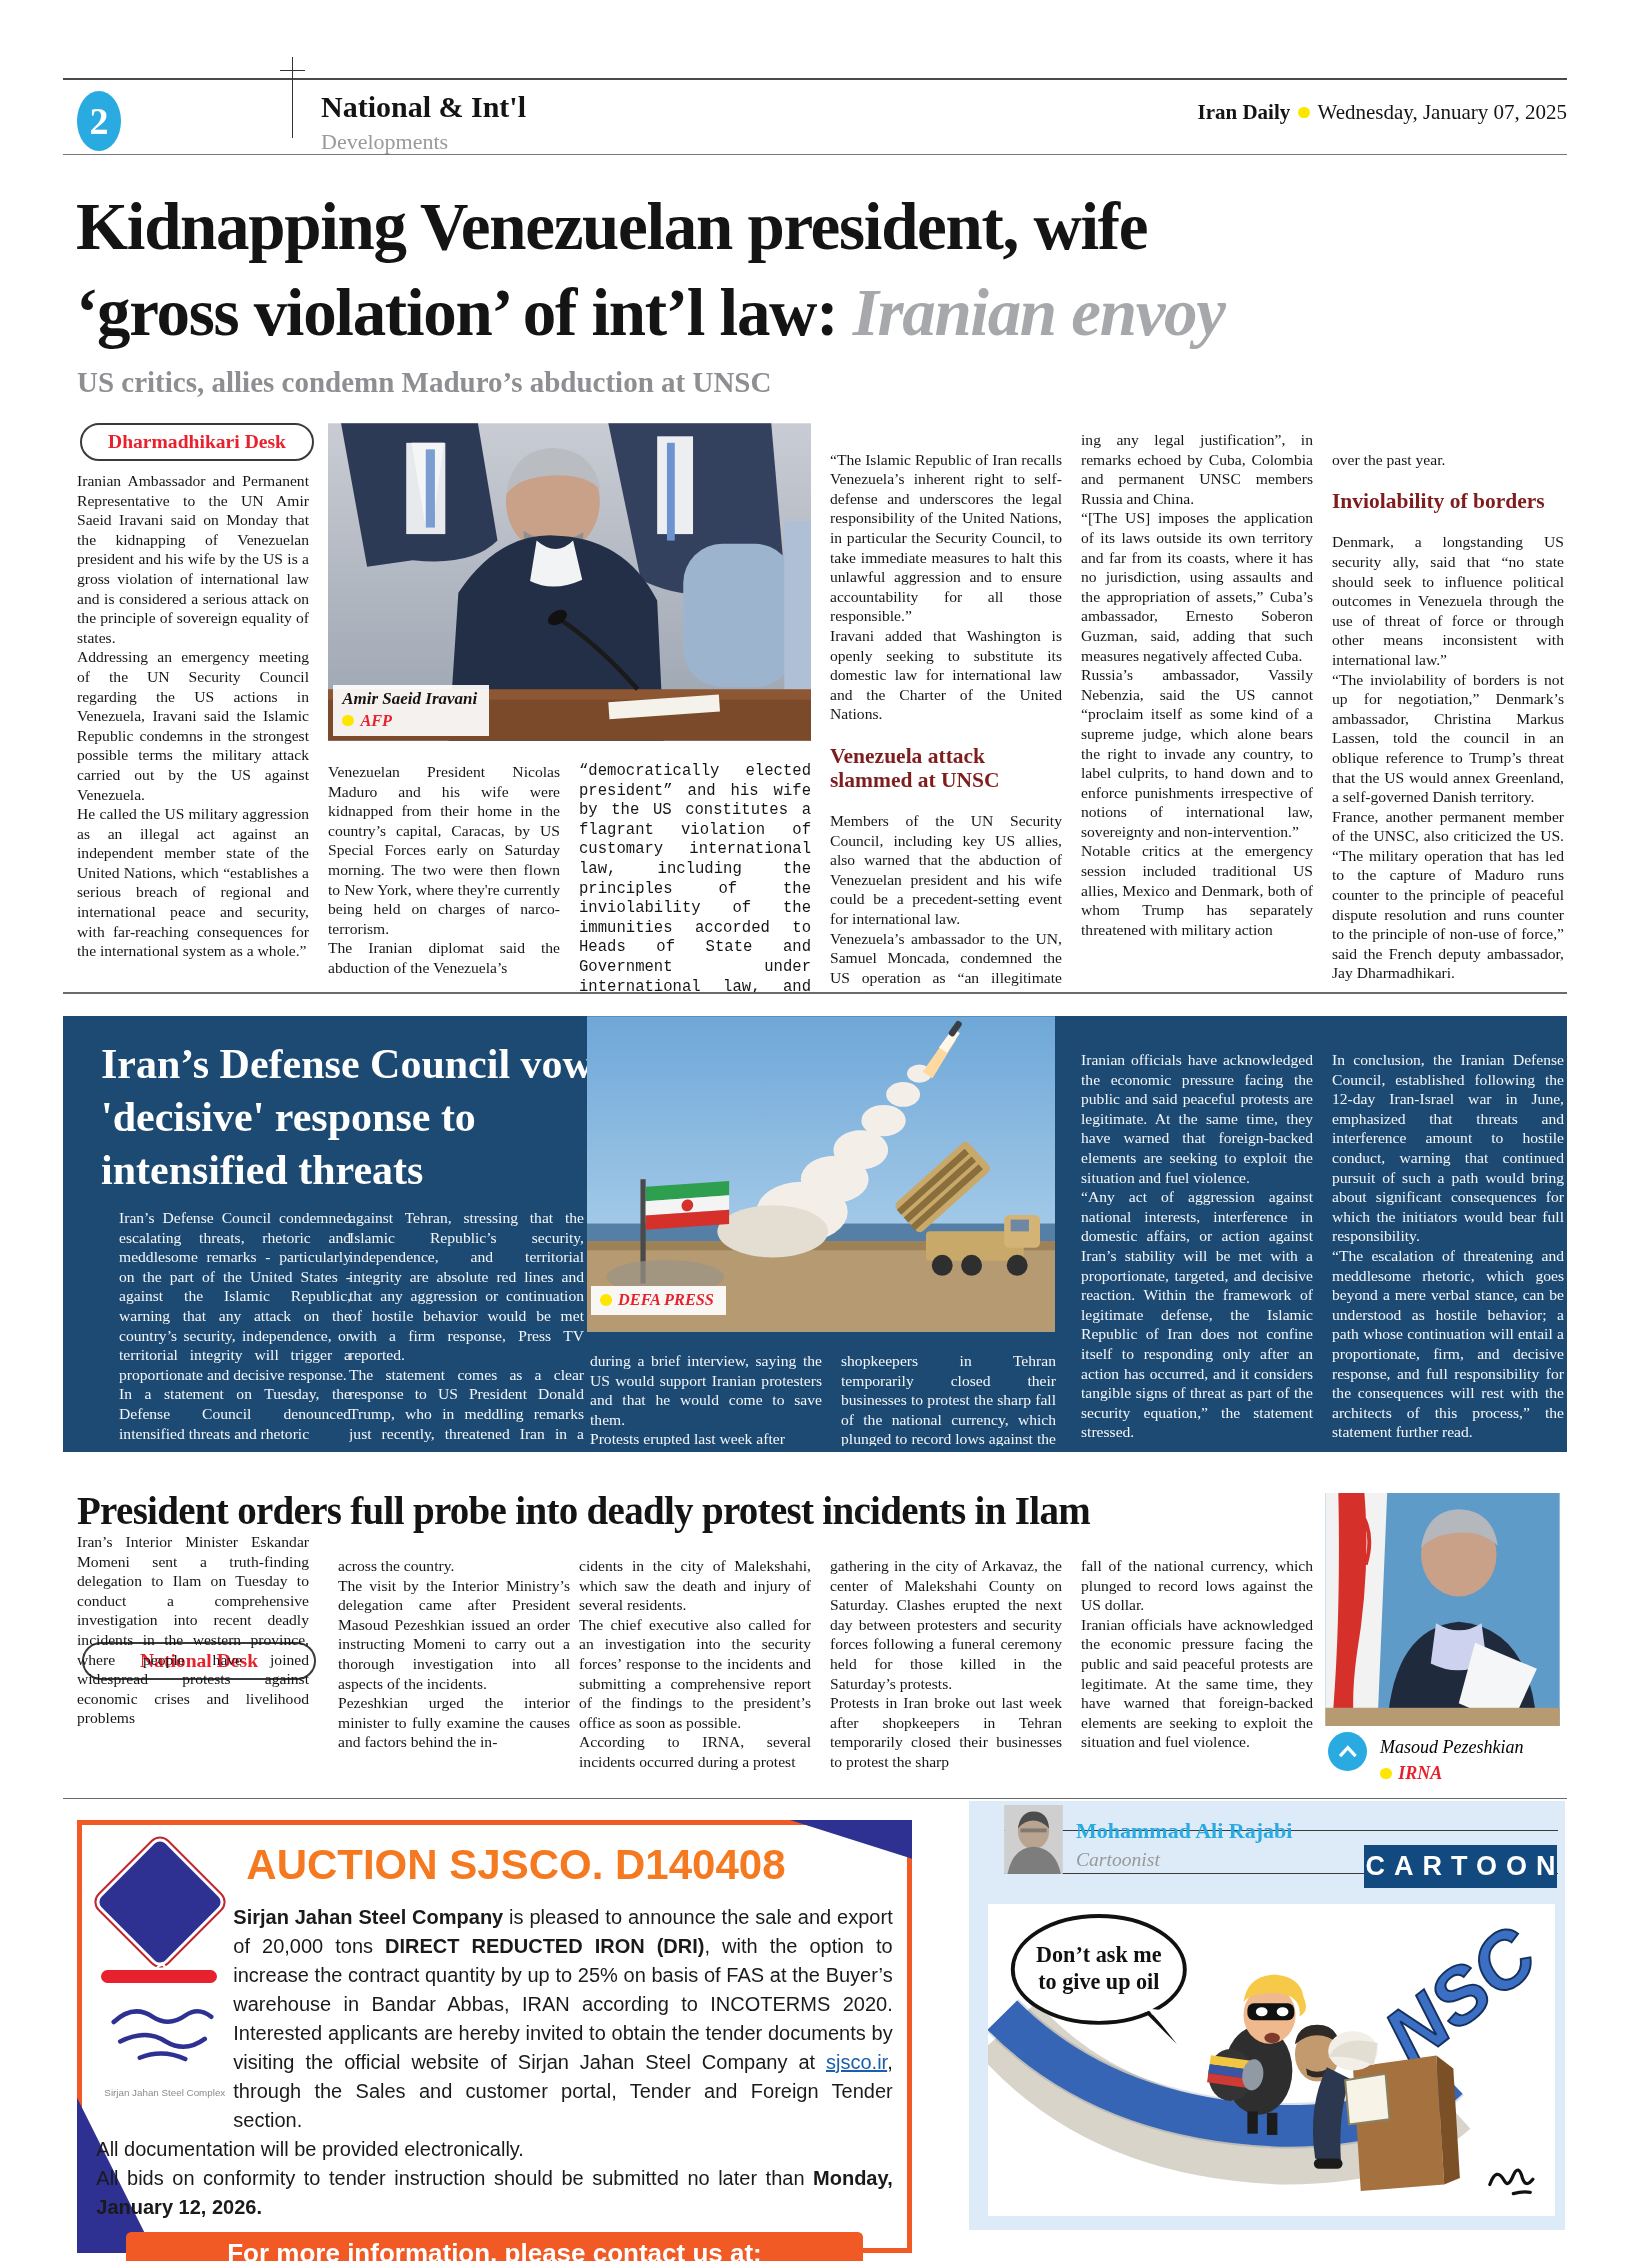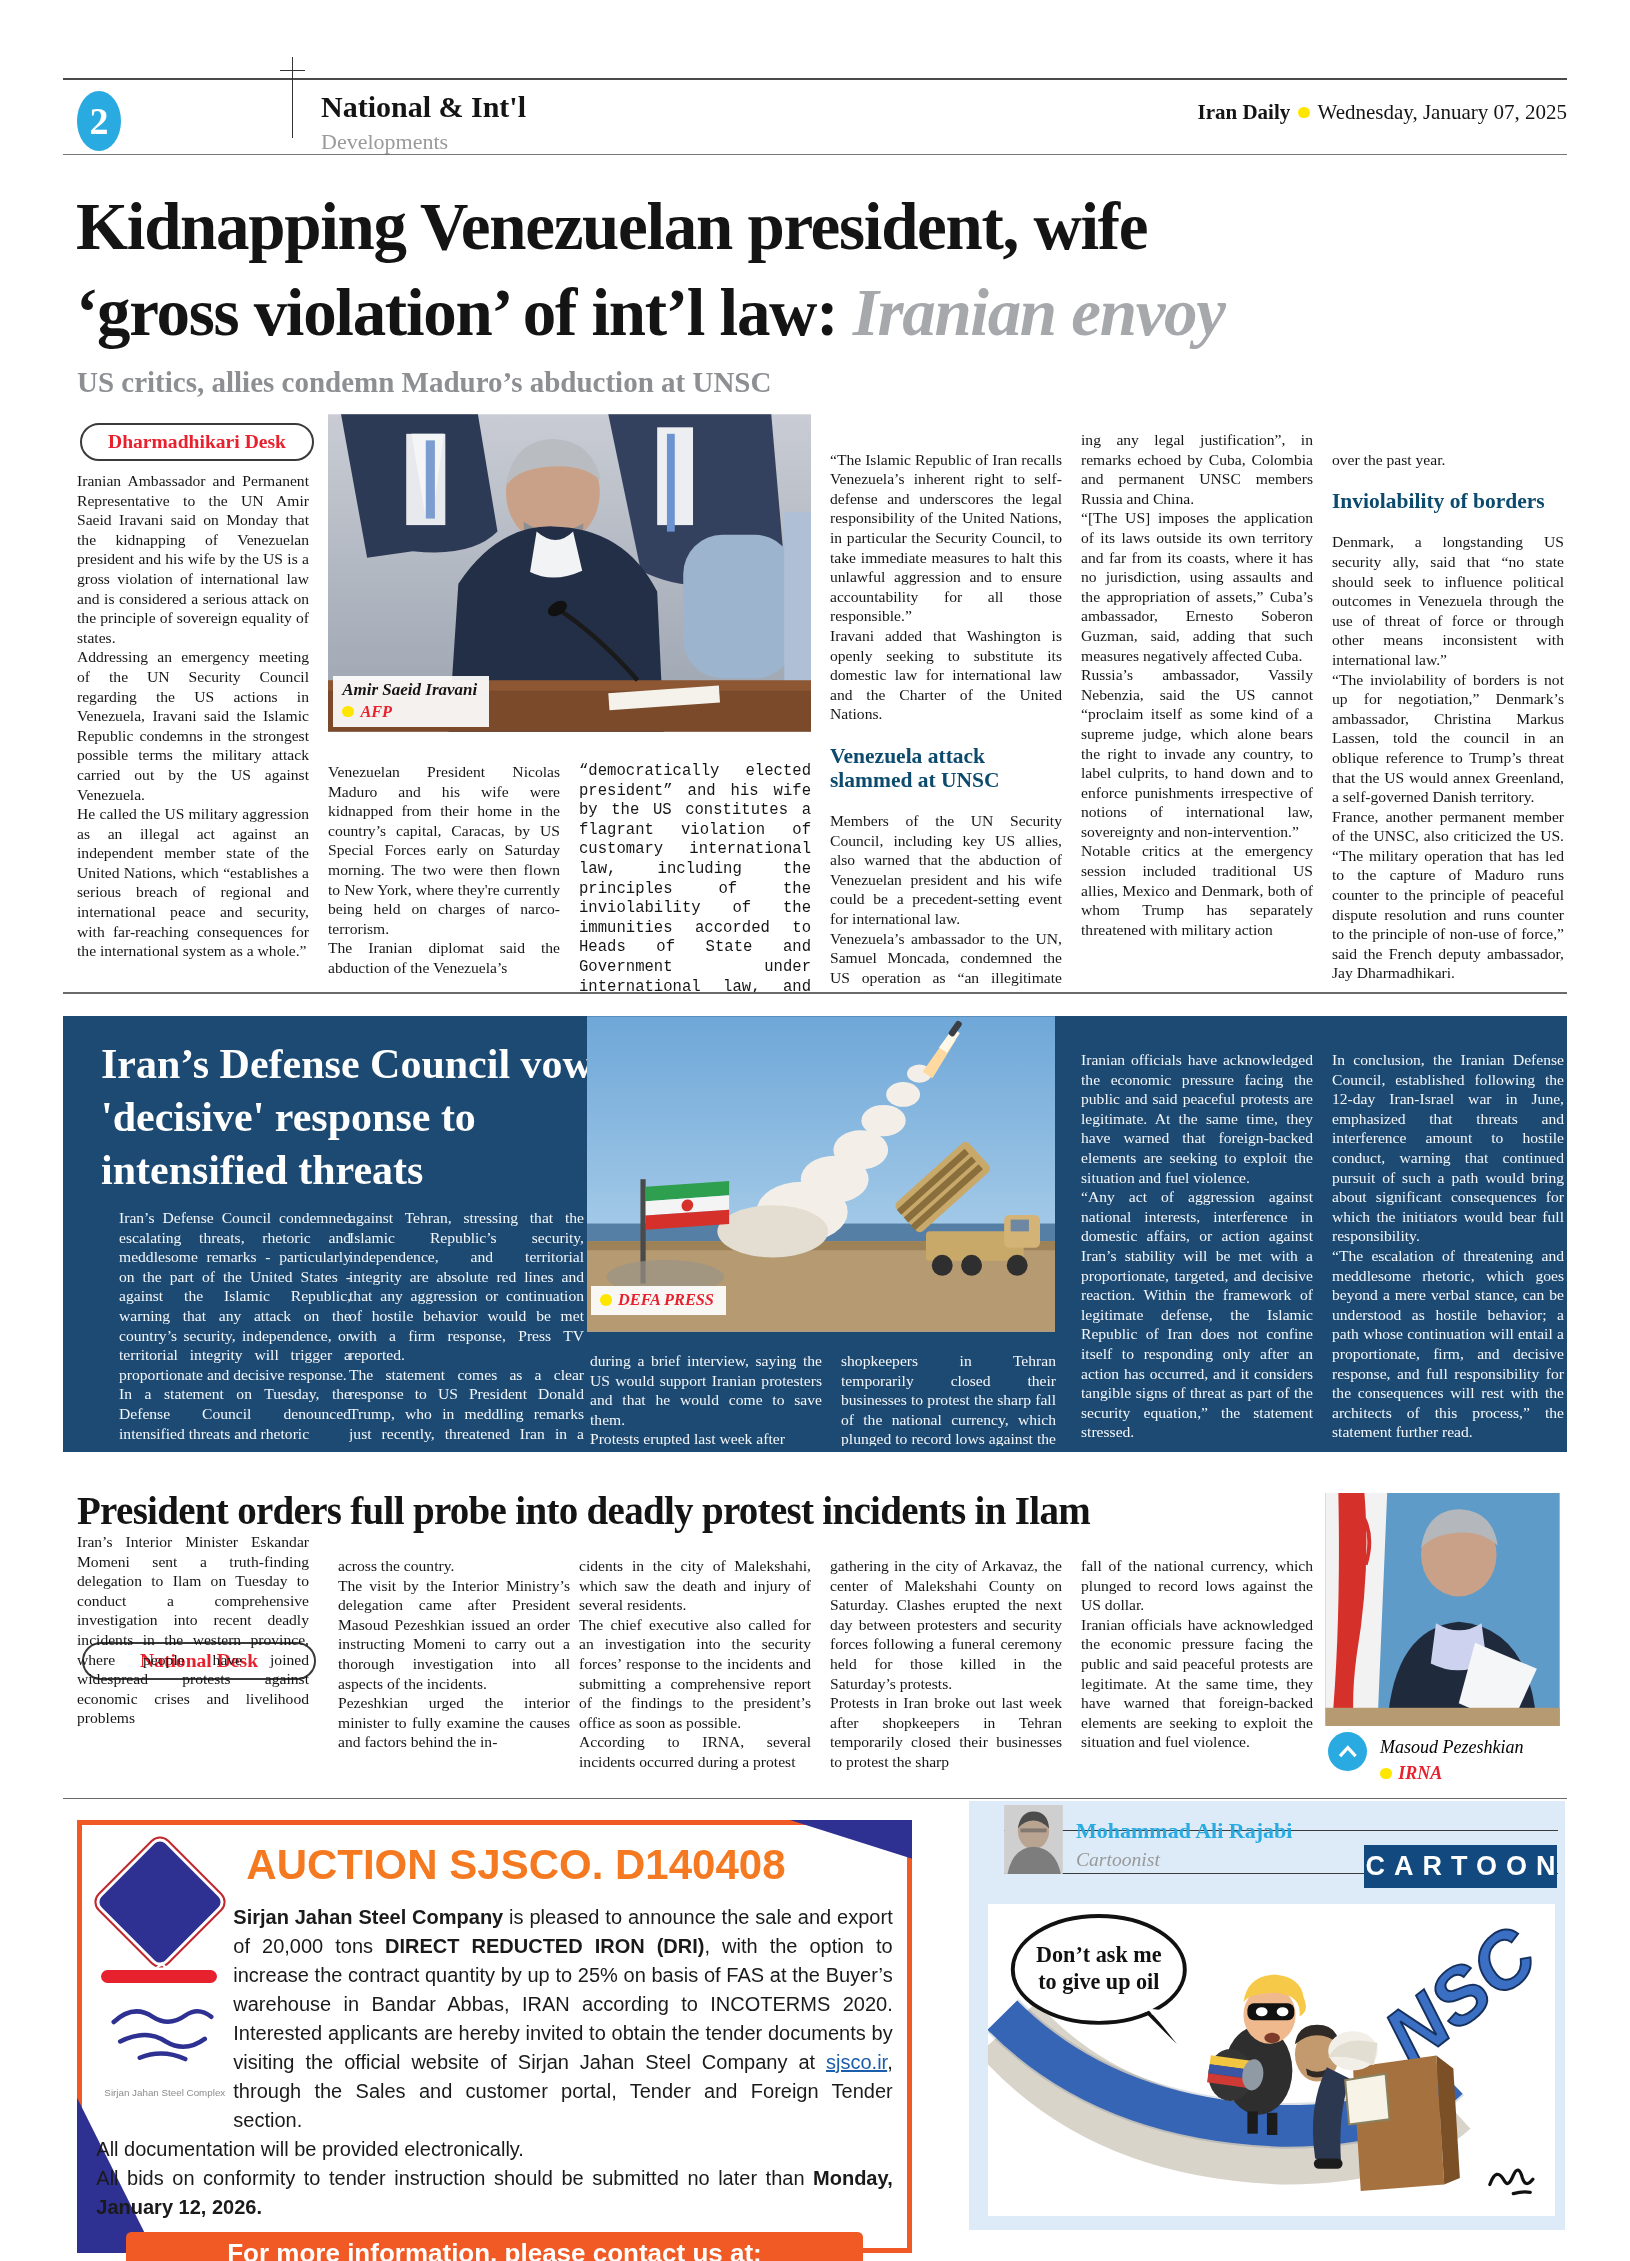--- a/index.html
+++ b/index.html
@@ -21,21 +21,21 @@
   .hl2{position:absolute;left:76px;top:274px;font-size:67px;font-weight:bold;letter-spacing:-1.3px;white-space:nowrap;}
   .hl2 .accent{color:#a6a8ab;font-style:italic;}
   .hl-sub{position:absolute;left:77px;top:366px;font-size:29px;font-weight:bold;color:#8d8f92;}
   
   .badge{position:absolute;width:230px;height:34px;border:2px solid #3a3a3a;border-radius:19.6px;
     display:flex;align-items:center;justify-content:center;font-size:19.6px;font-weight:bold;color:#e8212e;background:#fff;}
   
   .coltxt{position:absolute;width:232px;font-size:15.6px;line-height:19.6px;text-align:justify;
     white-space:pre-line;overflow:hidden;color:#161616;}
   .coltxt.white{color:#f4f7fb;}
-  .bluehead{color:#0c4a6e;font-weight:bold;font-size:21.5px;line-height:24px;margin:6.5px 0 3.9px 0;white-space:normal;text-align:left;}
+  .bluehead{color:#7f1d1d;font-weight:bold;font-size:21.5px;line-height:24px;margin:6.5px 0 3.9px 0;white-space:normal;text-align:left;}
   .colpart{margin:0;}
   
   .photo-cap{position:absolute;background:rgba(255,255,255,0.92);padding:3.9px 11.7px 5.2px 9px;}
   .photo-cap .l1{font-size:17px;font-weight:bold;font-style:italic;}
   .photo-cap .l2{display:flex;align-items:center;gap:6.5px;font-size:16.3px;font-style:italic;font-weight:bold;color:#e8212e;margin-top:1.3px;}
   
   .defense-box{position:absolute;left:63px;top:1016px;width:1504px;height:436px;background:#1d4a72;}
   .defense-hl{position:absolute;left:101px;top:1038px;width:548px;font-size:42px;line-height:53px;font-weight:bold;color:#ffffff;}
   
   .ilam-hl{position:absolute;left:77px;top:1488px;font-size:39px;font-weight:bold;letter-spacing:-0.7px;white-space:nowrap;}
@@ -95,21 +95,21 @@
 <div class="hl2"><span>‘gross violation’ of int’l law: </span><span class="accent">Iranian envoy</span></div>
 <div class="hl-sub">US critics, allies condemn Maduro’s abduction at UNSC</div>
 
 <div class="badge" style="left:80px;top:423px;">
     <span>Dharmadhikari Desk</span>
   </div>
 <div class="coltxt" style="left:77px;top:471px;height:520px;">Iranian Ambassador and Permanent Representative to the UN Amir Saeid Iravani said on Monday that the kidnapping of Venezuelan president and his wife by the US is a gross violation of international law and is considered a serious attack on the principle of sovereign equality of states.
 Addressing an emergency meeting of the UN Security Council regarding the US actions in Venezuela, Iravani said the Islamic Republic condemns in the strongest possible terms the military attack carried out by the US against Venezuela.
 He called the US military aggression as an illegal act against an independent member state of the United Nations, which “establishes a serious breach of regional and international peace and security, with far-reaching consequences for the international system as a whole.”</div>
 
-<div class="abs" style="left:328px;top:414px;width:483px;height:318px;overflow:hidden;">
+<div class="abs" style="left:328px;top:423px;width:483px;height:318px;overflow:hidden;">
   <svg width="483" height="318" viewBox="0 0 741 487">
     <defs>
       <linearGradient id="bgph" x1="0" y1="0" x2="0" y2="1">
         <stop offset="0" stop-color="#c9ccd4"></stop>
           <stop offset="1" stop-color="#9aa3af"></stop>
       </linearGradient>
     </defs>
     <rect width="741" height="487" fill="url(#bgph)"></rect>
 
     <path d="M20 0 h210 l30 180 q-40 40 -130 30 L60 220 Z" fill="#2c3a55"></path>

